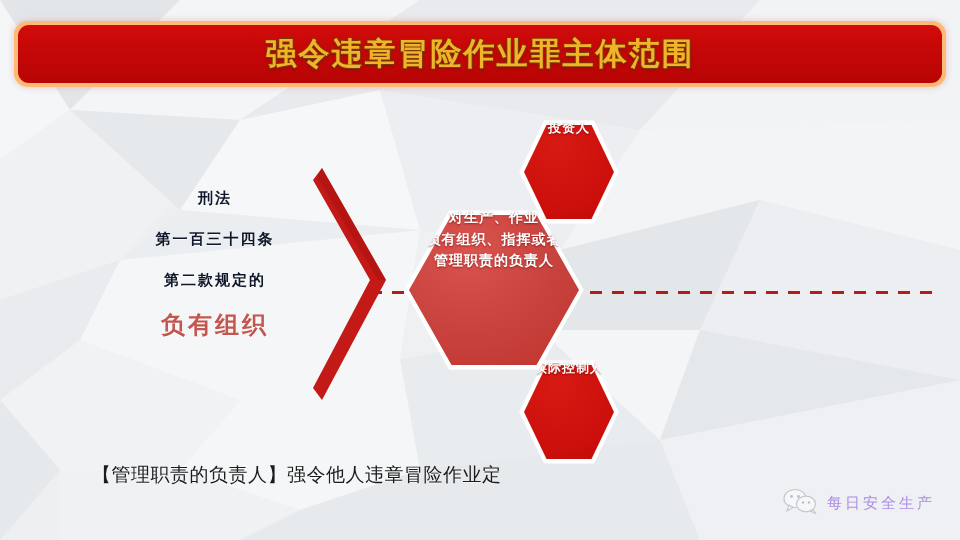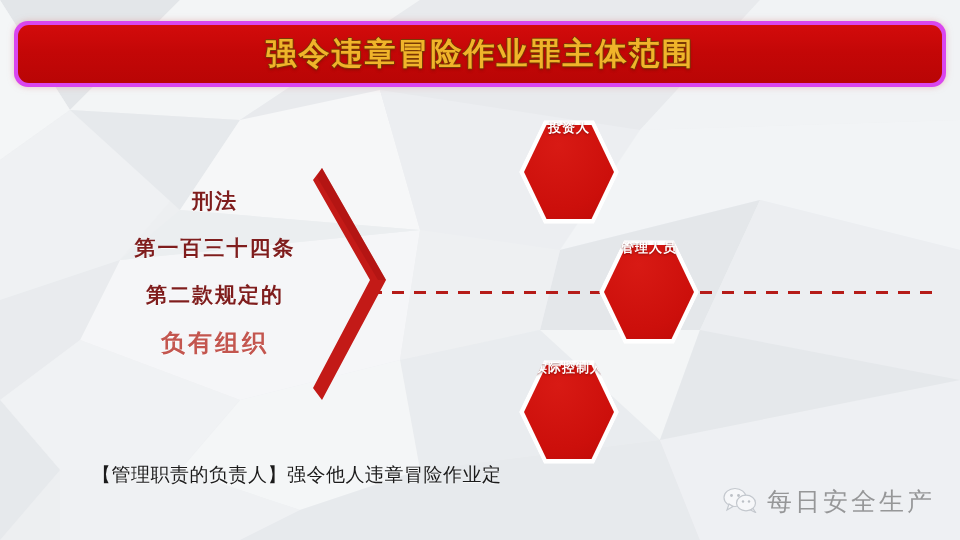--- a/index.html
+++ b/index.html
@@ -13,21 +13,21 @@
   .slide{position:absolute;inset:0;width:960px;height:540px;overflow:hidden;}
 
   
   .bg{position:absolute;inset:0;z-index:0;}
   .bg svg{display:block;width:960px;height:540px;}
 
   
   .title-wrap{
     position:absolute;left:14px;top:21px;width:932px;height:66px;
     border-radius:14px;
-    background:#d946ef;
+    background:#fdba74;
     box-shadow:0 0 6px rgba(220,150,150,.55);
     z-index:5;
   }
   .title-bar{
     position:absolute;left:4px;top:4px;width:924px;height:58px;
     border-radius:11px;
     background:linear-gradient(180deg,#d30b0b 0%,#c40707 45%,#b90505 100%);
     display:flex;align-items:center;justify-content:center;
   }
   .title-text{
@@ -49,21 +49,21 @@
 
   
   .chevron{position:absolute;left:300px;top:168px;width:110px;height:232px;z-index:3;}
 
   
   .left-block{
     position:absolute;left:90px;top:190px;width:250px;z-index:4;
     text-align:center;
   }
   .left-line{
-    font-size:21px;font-weight:bold;color:#7f1d1d;
+    font-size:15px;font-weight:bold;color:#0f172a;
     letter-spacing:2px;line-height:1;margin-bottom:26px;
     text-shadow:0 1px 0 rgba(255,255,255,.7);
   }
   .left-line.emph{
     color:#c3564f;font-size:24px;margin-bottom:0;letter-spacing:3px;
   }
 
   
   .hex{
     position:absolute;z-index:4;
@@ -114,21 +114,21 @@
     font-size:19px;color:#1b1b1b;letter-spacing:.5px;white-space:nowrap;
     text-shadow:0 1px 0 rgba(255,255,255,.6);
   }
 
   
   .watermark{
     position:absolute;right:25px;bottom:22px;z-index:6;
     display:flex;align-items:center;gap:10px;opacity:.5;
   }
   .watermark .wm-text{
-    font-size:25px;color:#404040;letter-spacing:3px;font-weight:500;
+    font-size:15px;color:#6d28d9;letter-spacing:3px;font-weight:500;
   }
   .wechat-icon{display:block;}
 </style>
 </head>
 <body>
 
 <div class="slide">
 
   <div class="bg">
     <svg viewBox="0 0 960 540" preserveAspectRatio="none" aria-hidden="true">
@@ -182,32 +182,36 @@
     <div class="left-line">第二款规定的</div>
     <div class="left-line emph">负有组织</div>
   </div>
 
   <div class="hex sat" id="hex-top">
     <div class="halo"></div>
     <div class="face"></div>
     <div class="label">投资人</div>
   </div>
 
-  <div class="hex sat" id="hex-right">
-    <div class="halo"></div>
-    <div class="face"></div>
-    <div class="label">管理人员</div>
-  </div>
 
   <div class="hex sat" id="hex-bottom">
     <div class="halo"></div>
     <div class="face"></div>
     <div class="label">实际控制人</div>
   </div>
 
+  <div class="hex" id="hex-center">
+    <div class="halo"></div>
+    <div class="face"></div>
+    <div class="label">
+      <span>对生产、作业</span>
+      <span>负有组织、指挥或者</span>
+      <span>管理职责的负责人</span>
+    </div>
+  </div>
 
   <div class="caption">【管理职责的负责人】强令他人违章冒险作业定</div>
 
   <div class="watermark">
     <span class="wechat-icon">
       <svg width="34" height="26" viewBox="0 0 34 26" aria-hidden="true">
         <ellipse cx="12" cy="10.5" rx="11" ry="9" fill="#ffffff" stroke="#9aa1aa" stroke-width="1.2"></ellipse>
         <polygon points="6,17 4,23 10,19.5" fill="#ffffff" stroke="#9aa1aa" stroke-width="1.2"></polygon>
         <circle cx="8.5" cy="8.5" r="1.4" fill="#8b929b"></circle>
         <circle cx="15.5" cy="8.5" r="1.4" fill="#8b929b"></circle>

